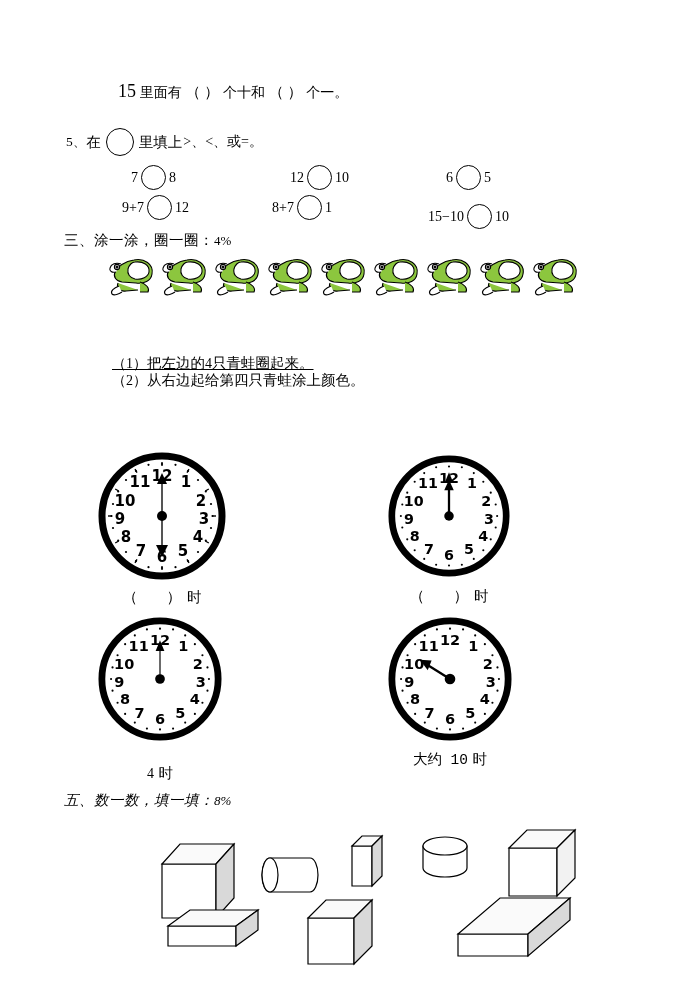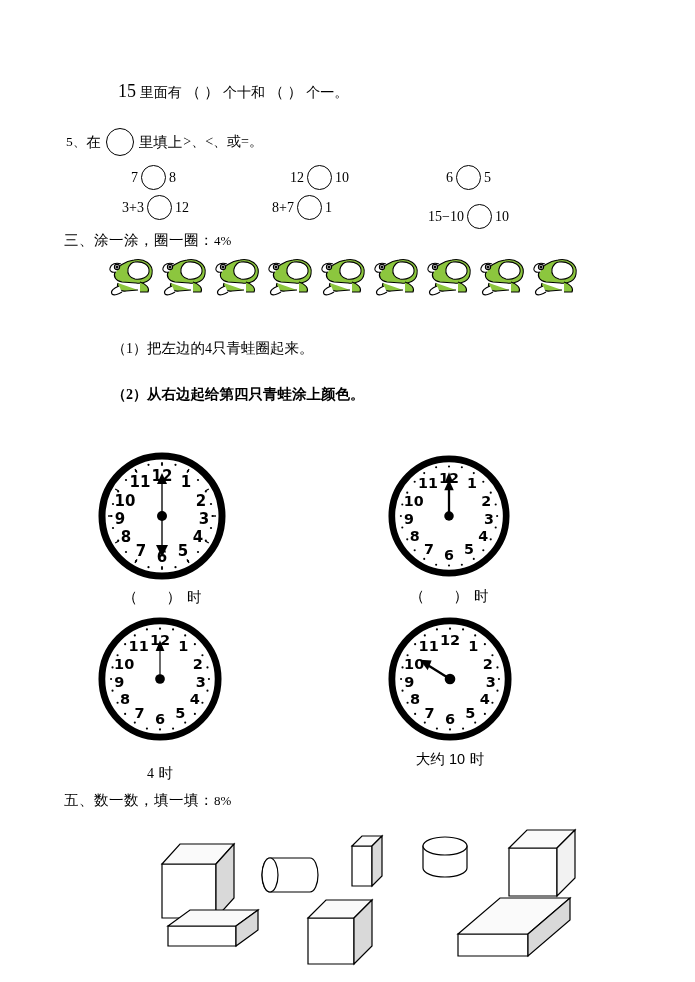--- a/index.html
+++ b/index.html
@@ -15,21 +15,21 @@
     color: #000000;
     overflow: hidden;
   }
   .page {
     position: relative;
     width: 695px;
     height: 982px;
   }
 
   
-  .cn { font-family: Liberation Sans, sans-serif; margin-top: 48px; }
+  .cn { font-family: Liberation Mono, monospace; margin-top: 48px; }
 
   .line {
     position: absolute;
     white-space: nowrap;
     line-height: 1;
   }
 
   
   .section-heading {
     position: absolute;
@@ -200,21 +200,21 @@
     <span class="lhs">12</span>
     <span class="cir"></span>
     <span class="rhs">10</span>
   </div>
   <div class="cmp" style="left:446px; top:165px;">
     <span class="lhs">6</span>
     <span class="cir"></span>
     <span class="rhs">5</span>
   </div>
   <div class="cmp" style="left:122px; top:195px;">
-    <span class="lhs">3+3</span>
+    <span class="lhs">9+7</span>
     <span class="cir"></span>
     <span class="rhs">12</span>
   </div>
   <div class="cmp" style="left:272px; top:195px;">
     <span class="lhs">8+7</span>
     <span class="cir"></span>
     <span class="rhs">1</span>
   </div>
   <div class="cmp" style="left:428px; top:195px;margin-top:9px;">
     <span class="lhs">15−10</span>
@@ -330,24 +330,24 @@
         <path d="M17 14 C12 12 7 14 6 18 C5 21 8 23 12 22" fill="#ffffff"></path>
         <circle cx="13" cy="17" r="2.6" fill="#fff"></circle>
         <circle cx="13" cy="17" r="1" fill="#333"></circle>
         <path d="M14 33 C12 38 16 42 22 41 L34 40" fill="#8cc63e"></path>
         <path d="M15 36 C10 38 6 41 8 44 C10 46 15 44 18 42" fill="#fff"></path>
         <path d="M36 32 C42 34 46 38 44 42 L36 42" fill="#8cc63e"></path>
       </g>
     </svg>
   </div>
 
-  <div class="subq" style="left:112px; top:341px;">
+  <div class="subq" style="left:112px; top:356px;text-decoration:underline;">
     <span class="idx">（1）</span><span>把左边的</span><span class="d">4</span><span>只青蛙圈起来。</span>
   </div>
-  <div class="subq" style="left:112px; top:387px;font-weight:bold;">
+  <div class="subq" style="left:112px; top:373px;">
     <span class="idx">（2）</span><span>从右边起给第四只青蛙涂上颜色。</span>
   </div>
 
 
   <div class="clock-wrap" style="left:98px; top:452px; width:128px;">
     <svg class="clock" width="128" height="128" viewBox="0 0 128 128">
       <circle cx="64" cy="64" r="60" fill="#fff" stroke="#000" stroke-width="7"></circle>
       <g stroke="#000" stroke-width="1.4">
         <line x1="64" y1="10" x2="64" y2="14"></line>
           <line x1="91" y1="17.2" x2="89" y2="20.7"></line>
@@ -568,21 +568,21 @@
       <line x1="64" y1="64" x2="40" y2="49" stroke="#000" stroke-width="2.4"></line>
       <polygon points="33,44 45,45 41,55" fill="#000"></polygon>
       <circle cx="64" cy="64" r="5.5" fill="#000"></circle>
     </svg>
     <div class="clock-label" style="top:133px;">
       <span class="cn">大约 10</span>
       <span>时</span>
     </div>
   </div>
 
-  <div class="section-heading" style="left:64px; top:793px;">
+  <div class="section-heading" style="left:64px; top:793px;font-style:italic;">
     <span>五、数一数，填一填：</span><span class="pct">8%</span>
   </div>
 
   <svg class="solid" style="left:158px; top:838px;" width="86" height="86" viewBox="0 0 86 86">
     <g stroke="#000" stroke-width="1.2" fill="#fff">
       <polygon points="4,26 58,26 58,80 4,80"></polygon>
       <polygon points="4,26 22,6 76,6 58,26" fill="#fafafa"></polygon>
       <polygon points="58,26 76,6 76,60 58,80" fill="#d9d9d9"></polygon>
     </g>
   </svg>

